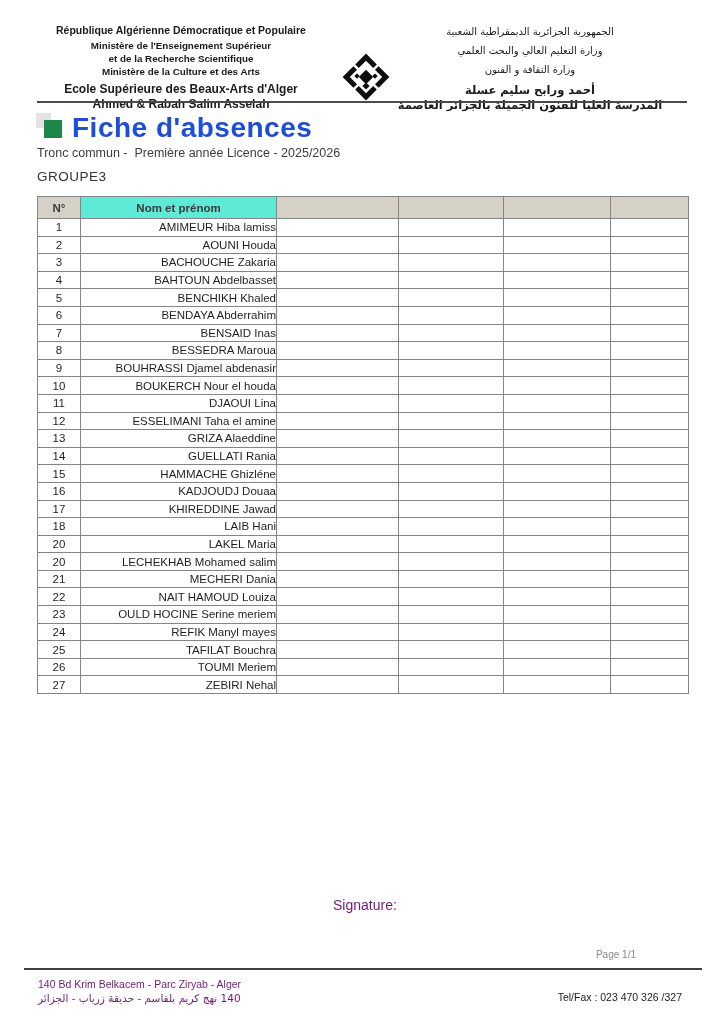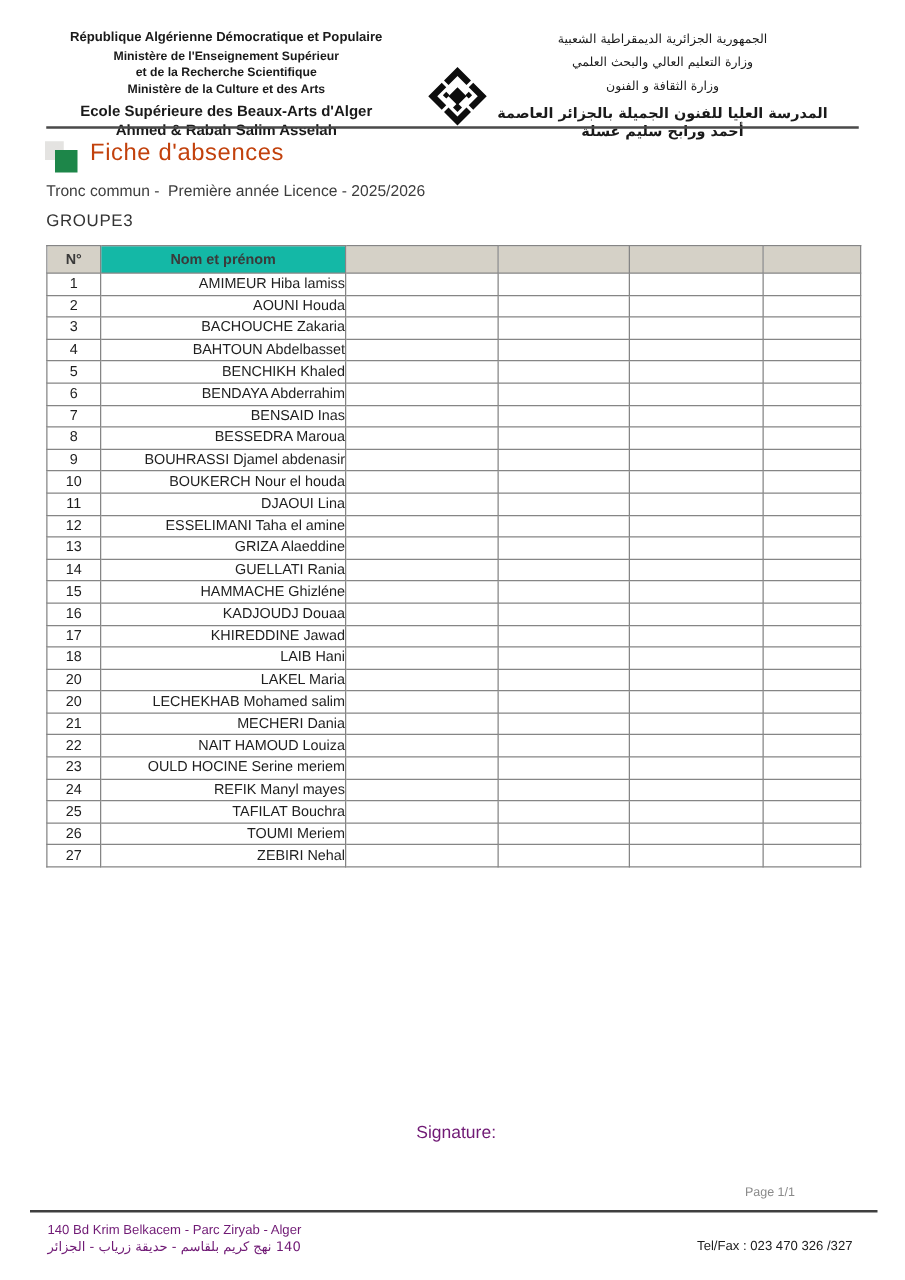--- a/index.html
+++ b/index.html
@@ -36,21 +36,21 @@
   
   .sq-gray{
     position:absolute;left:36px;top:113px;width:15px;height:15px;
     background:#e4e3e1;
   }
   .sq-green{
     position:absolute;left:44px;top:120px;width:18px;height:18px;
   }
   .doc-title{
     position:absolute;left:72px;top:112px;
-    font-size:19px;font-weight:400;color:#c2410c;letter-spacing:0.5px;
+    font-size:28px;font-weight:700;color:#1d4ed8;letter-spacing:0.5px;
   }
   .doc-subtitle{
     position:absolute;left:37px;top:146px;
     font-size:12.5px;color:#3d3d3d;white-space:pre;
   }
   .doc-group{
     position:absolute;left:37px;top:169px;
     font-size:13.5px;color:#333;letter-spacing:0.5px;
   }
   
@@ -124,22 +124,22 @@
         <rect x="56" y="36" width="6" height="6"></rect>
       </g>
     </svg>
   </div>
 
   <div class="hdr-right">
     <div class="al">الجمهورية الجزائرية الديمقراطية الشعبية</div>
     <div class="al">وزارة التعليم العالي والبحث العلمي</div>
     <div class="al">وزارة الثقافة و الفنون</div>
     <div class="as">
+      <div>أحمد ورابح سليم عسلة</div>
       <div>المدرسة العليا للفنون الجميلة بالجزائر العاصمة</div>
-      <div>أحمد ورابح سليم عسلة</div>
     </div>
   </div>
 
   <div class="header-rule"></div>
 
   <div class="sq-gray" style="background: rgb(228, 227, 225);"></div>
   <div class="sq-green" style="background: rgb(29, 134, 73);"></div>
   <div class="doc-title">Fiche d'absences</div>
   <div class="doc-subtitle">Tronc commun -  Première année Licence - 2025/2026</div>
   <div class="doc-group">GROUPE3</div>
@@ -149,21 +149,21 @@
       <col style="width:43px">
         <col style="width:196px">
         <col style="width:122px">
       <col style="width:105px">
         <col style="width:107px">
         <col style="width:78px">
     </colgroup>
     <thead>
       <tr id="roster-head">
           <th style="background: rgb(213, 209, 199);">N°</th>
-          <th style="background: #14b8a6;">Nom et prénom</th>
+          <th style="background: #5eead4;">Nom et prénom</th>
           <th style="background: rgb(213, 209, 199);"></th>
           <th style="background: rgb(213, 209, 199);"></th>
           <th style="background: rgb(213, 209, 199);"></th>
           <th style="background: rgb(213, 209, 199);"></th>
         </tr>
     </thead>
     <tbody id="roster-body">
         <tr>
           <td class="num">1</td>
           <td class="name">AMIMEUR Hiba lamiss</td>

